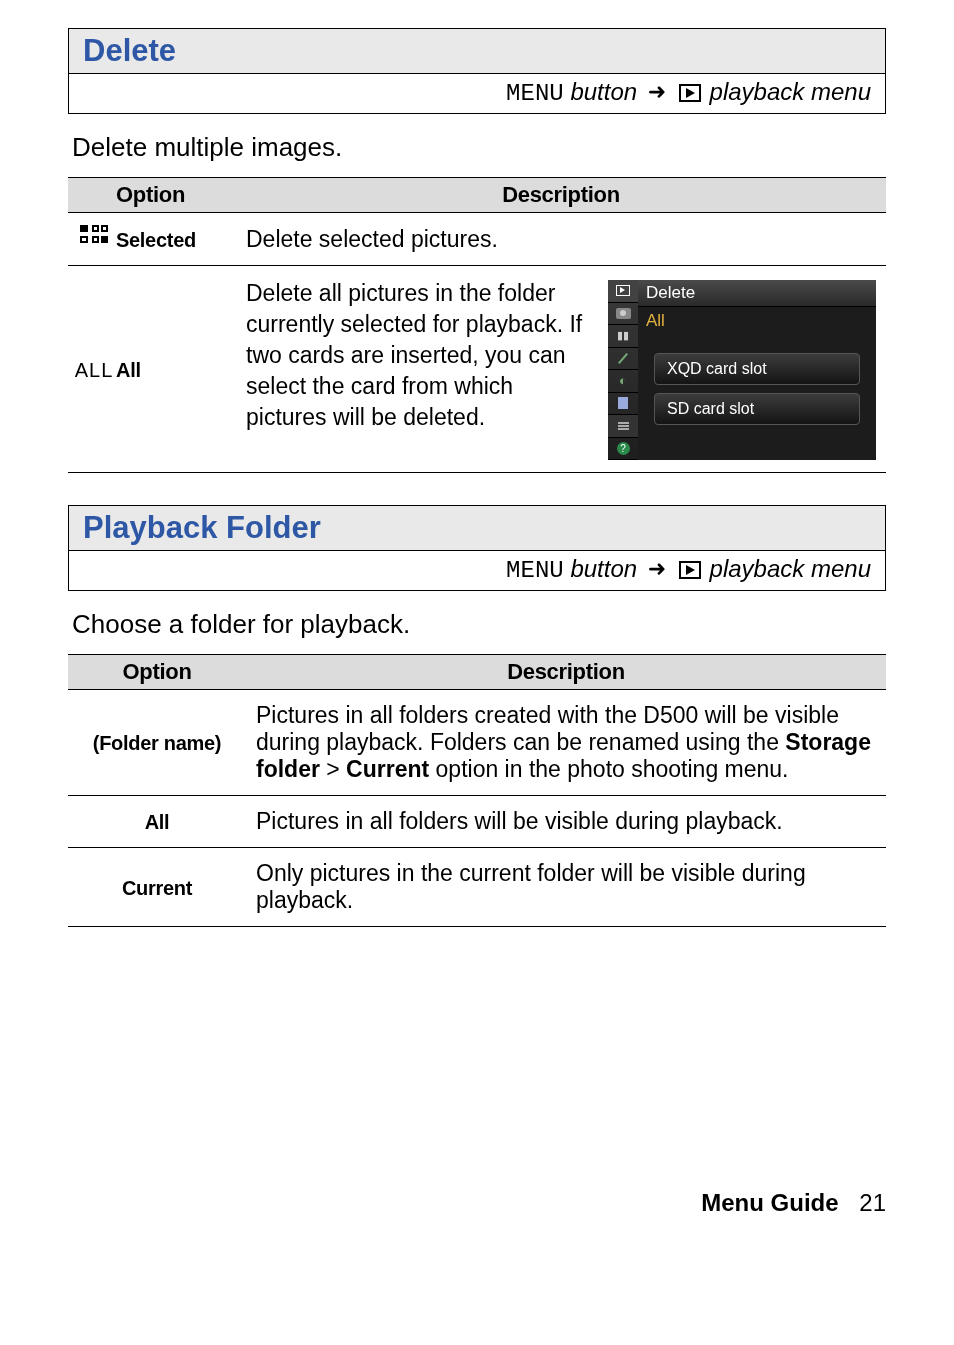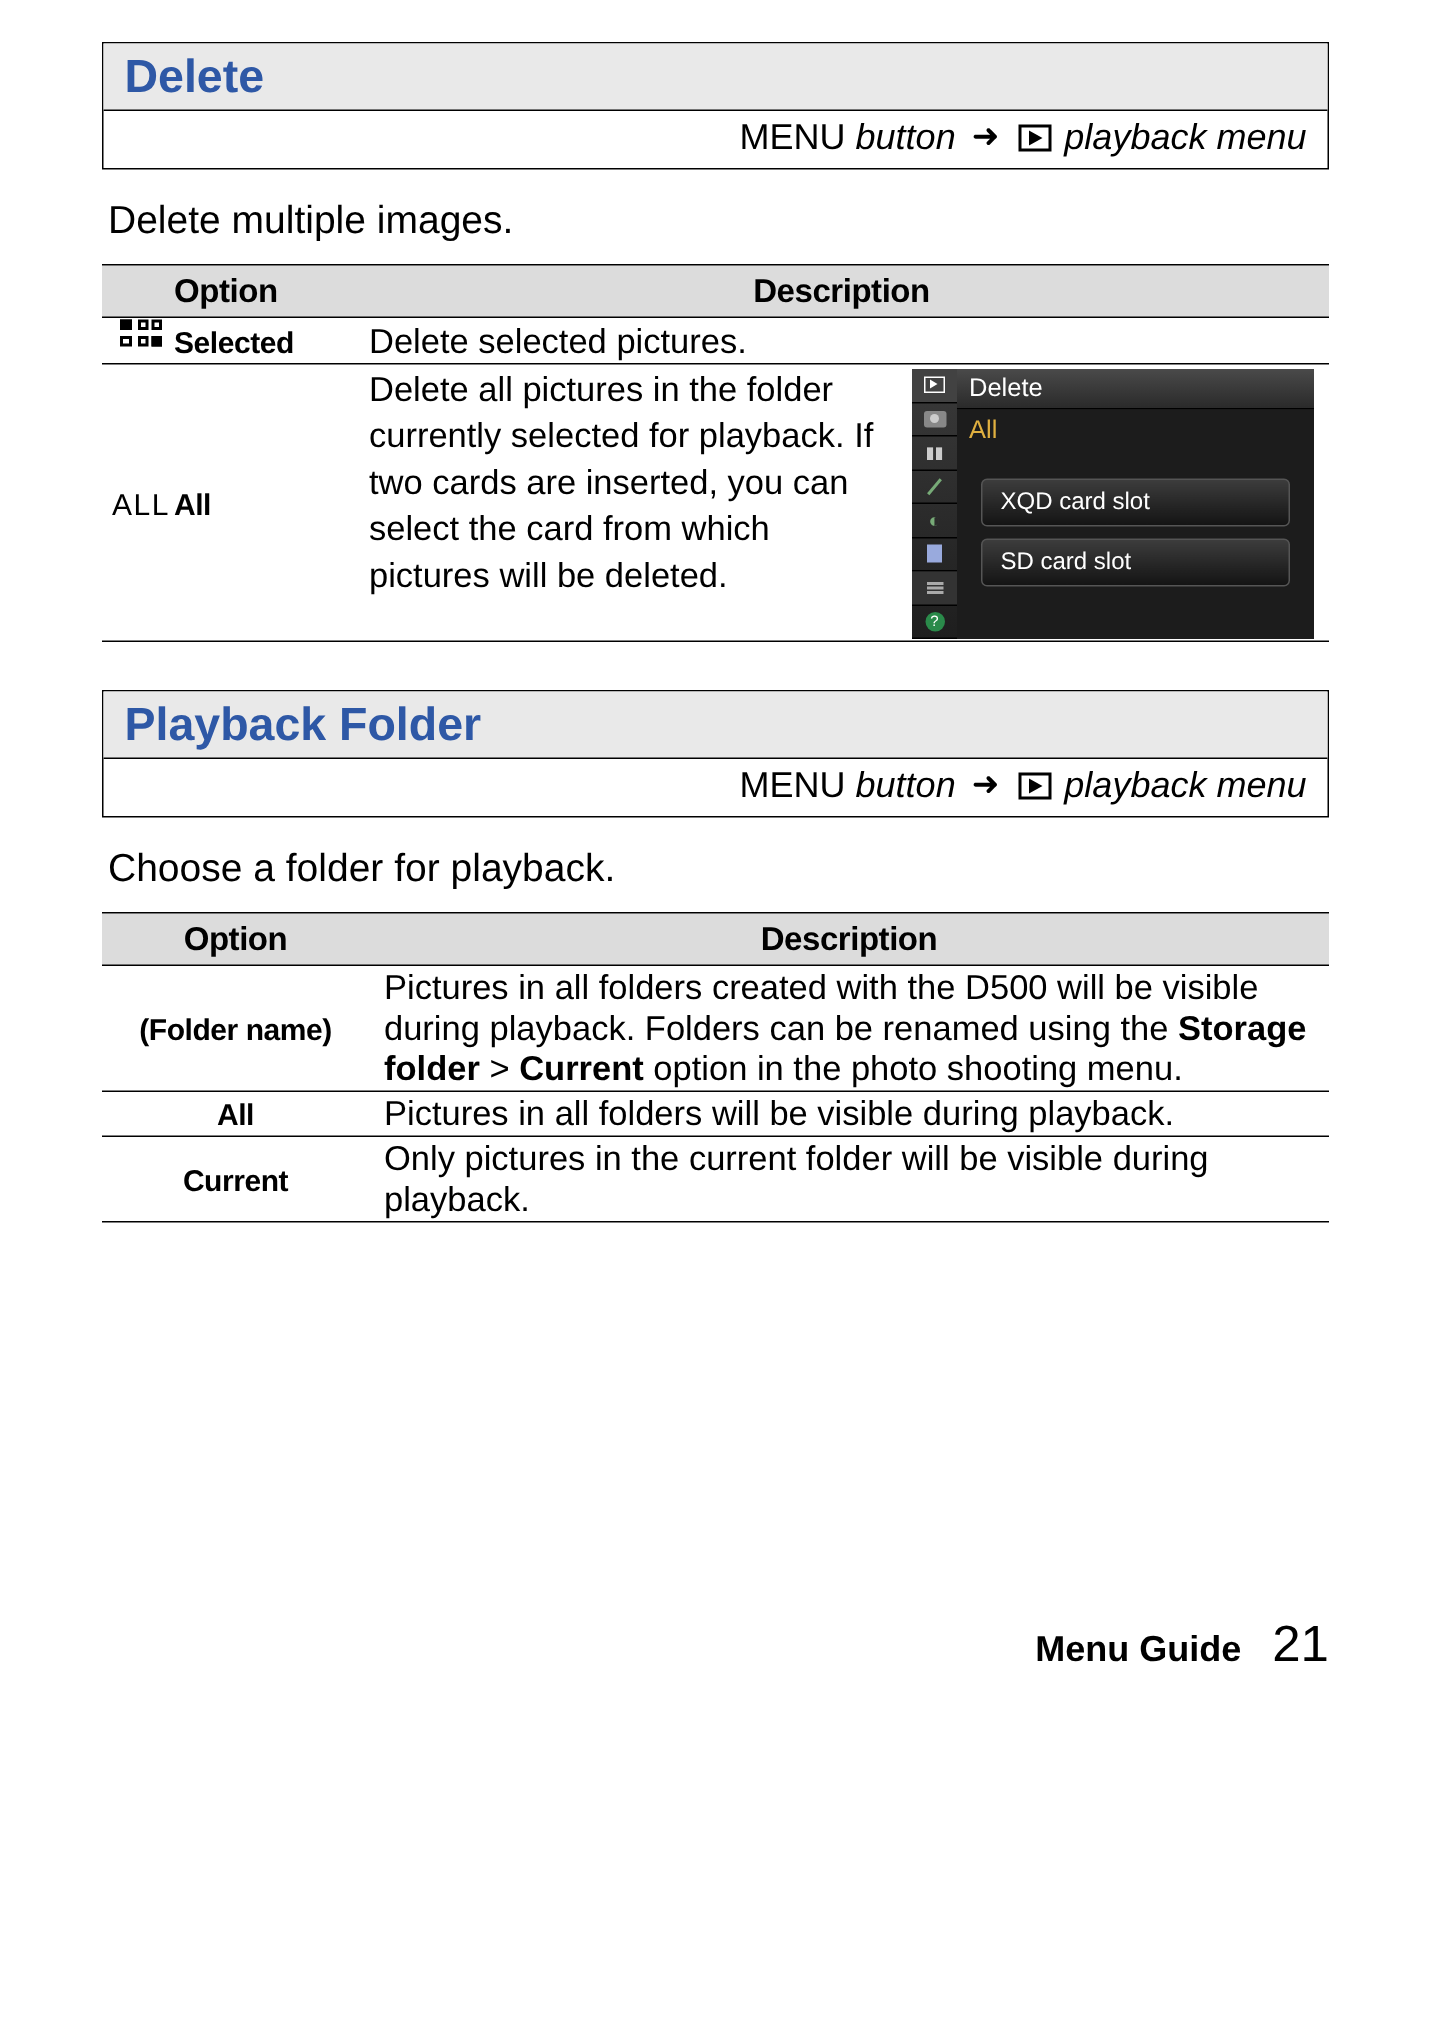--- a/index.html
+++ b/index.html
@@ -75,21 +75,21 @@
     font-family: Arial, sans-serif;
     font-size: 22px;
     border-top: 1.5px solid #000;
     border-bottom: 1px solid #000;
     padding: 4px 6px;
     font-stretch: condensed;
     letter-spacing: -0.3px;
   }
   table.data td {
     border-bottom: 1px solid #000;
-    padding: 1px 10px;
+    padding: 12px 10px;
     vertical-align: middle;
   }
   .opt-col { width: 178px; text-align: center; }
   .opt-label { font-family: Arial, sans-serif; font-weight: 700; font-size: 20px; letter-spacing: -0.3px;}
   .icon-selected {
     display: inline-block;
     width: 28px;
     height: 22px;
     position: relative;
   }
@@ -145,22 +145,22 @@
     text-align:left;
   }
   .ss-spacer { height:10px; }
   .bold { font-weight: 700; }
   .footer {
     text-align: right;
     font-size: 24px;
     padding: 230px 0 0 0;
   }
   .footer .lbl { font-weight:700; }
-  .footer .num { font-size:34px; padding-left:14px;margin-top:19px;}
-  .menu-label { font-family: Liberation Sans, sans-serif; font-weight: normal; font-style: normal;}
+  .footer .num { font-size:24px; padding-left:14px;margin-top:19px;}
+  .menu-label { font-family: Liberation Mono, monospace; font-weight: normal; font-style: normal;}
   .mini-play {
     display: inline-block;
     width: 14px;
     height: 11px;
     border: 1.5px solid #fff;
     position: relative;
     vertical-align: 0px;
   }
   .mini-play::after {
     content:"";

